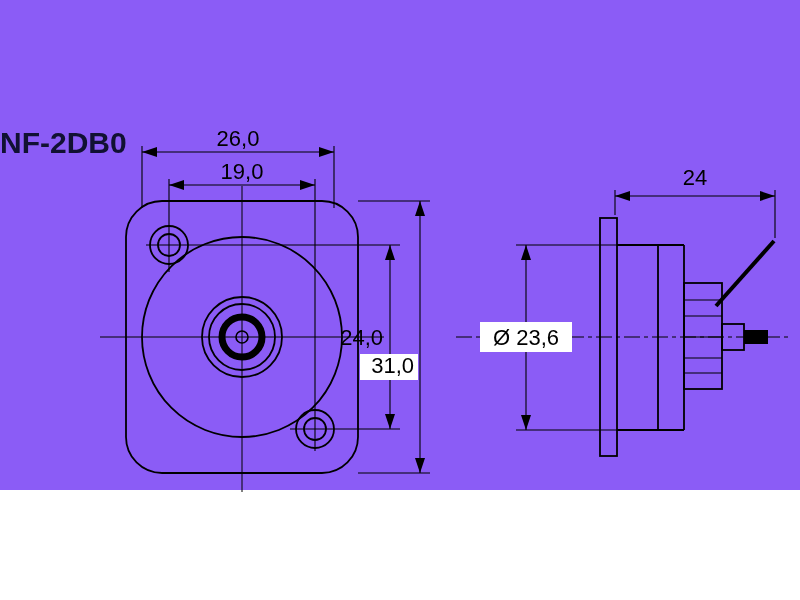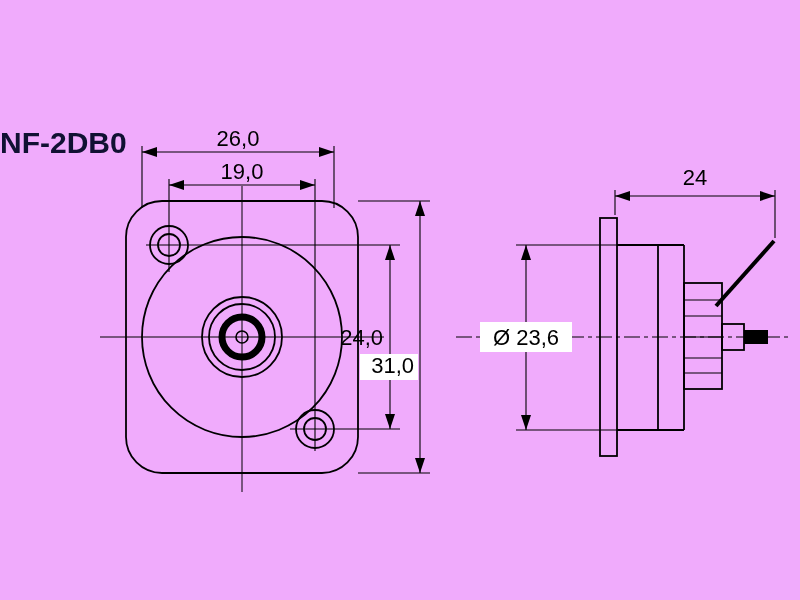--- a/index.html
+++ b/index.html
@@ -6,22 +6,22 @@
     margin: 0;
     padding: 0;
     width: 800px;
     height: 600px;
     background: #ffffff;
     overflow: hidden;
   }
   .drawing-wrap {
     position: relative;
     width: 800px;
-    height: 600px;
-    background: #f0abfc;
+    height: 490px;
+    background: #8b5cf6;
   }
   svg text {
     font-family: "Liberation Sans", "DejaVu Sans", sans-serif;
   }
   text.dim {
     font-size: 22px;
     fill: #000000;
   }
   text.title {
     font-size: 30px;

